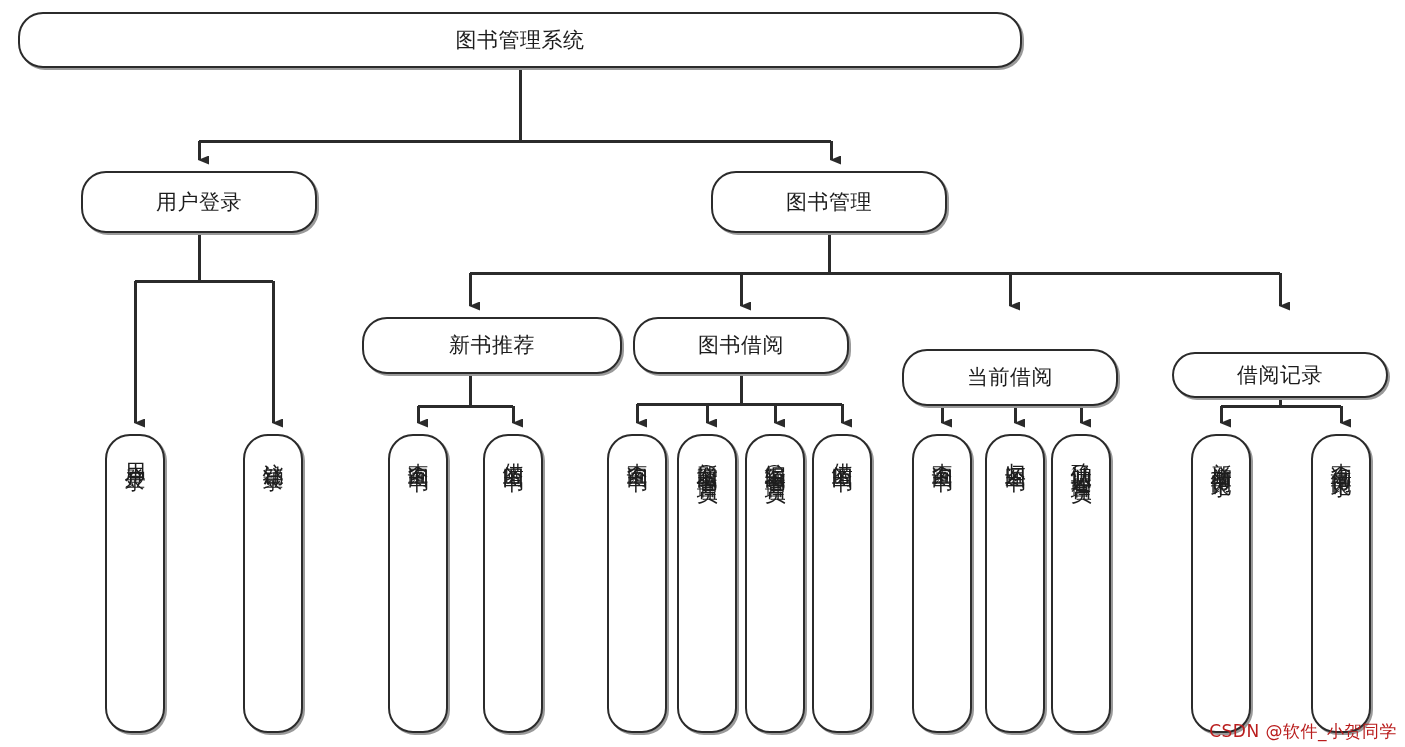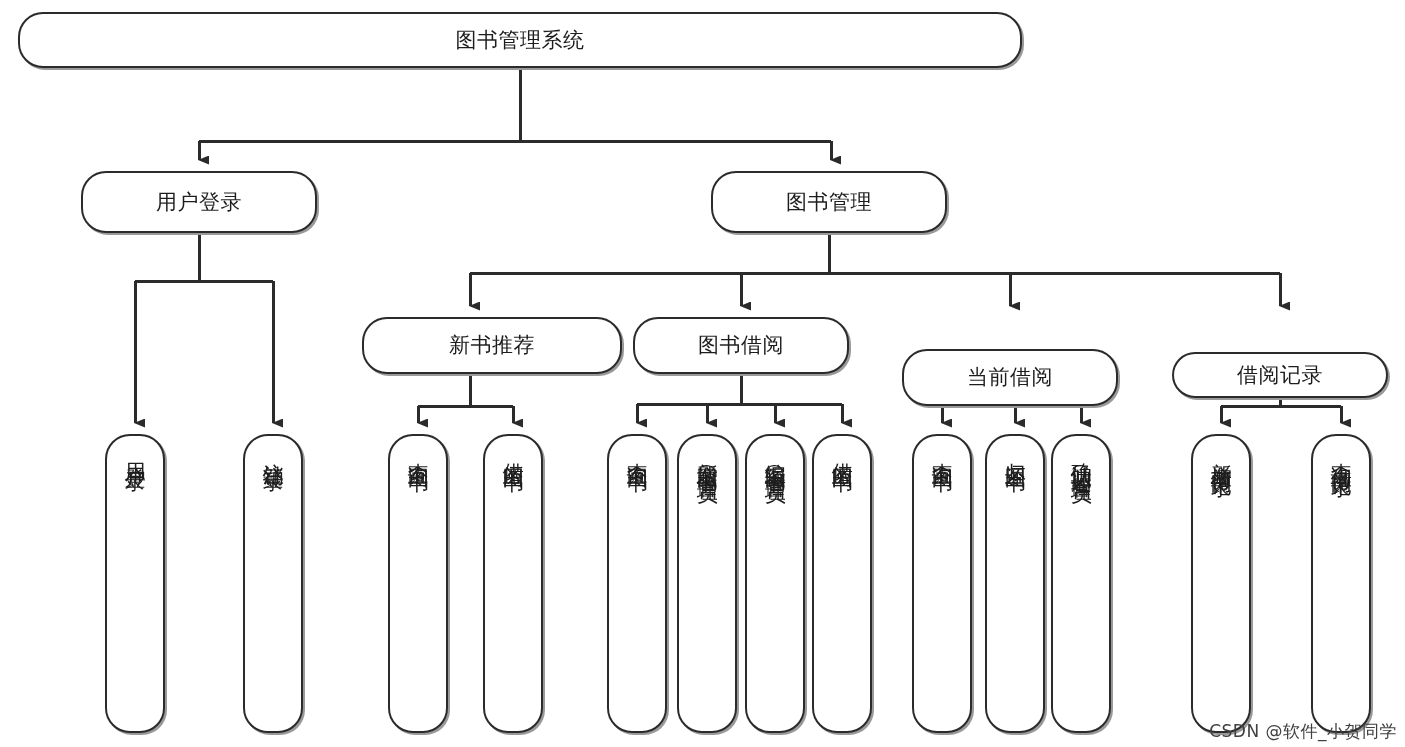--- a/index.html
+++ b/index.html
@@ -59,21 +59,21 @@
     max-height:275px;
   }
   .node-box.vertical.tall-text .node-label{
     max-height:292px;
   }
   #watermark{
     position:absolute;
     right:8px;
     bottom:4px;
     font-size:17px;
-    color:#404040;
+    color:#b91c1c;
     letter-spacing:0.5px;
     white-space:nowrap;
     pointer-events:none;
     user-select:none;
   }
 </style>
 </head>
 <body>
 
 <div id="stage">

